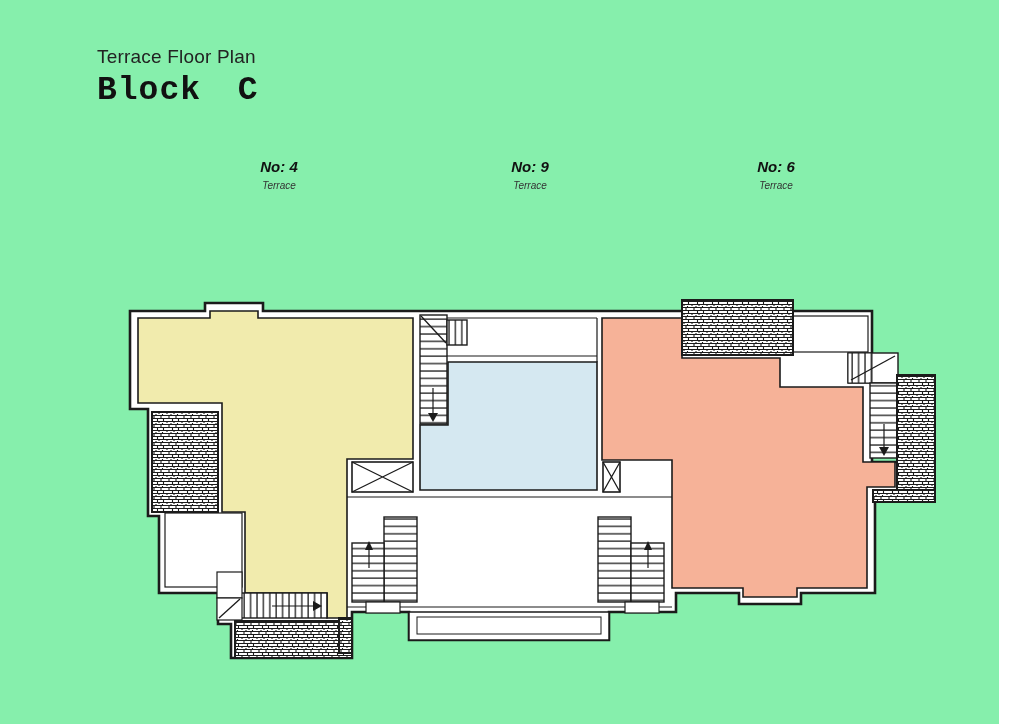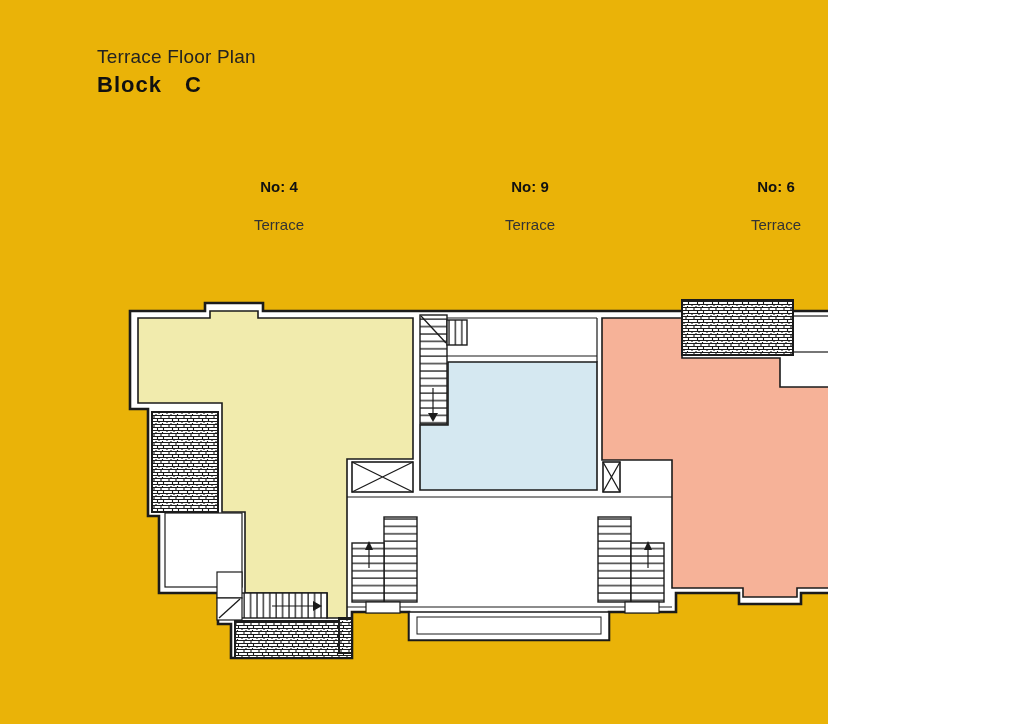--- a/index.html
+++ b/index.html
@@ -1,23 +1,23 @@
 <!DOCTYPE html>
 <html><head>
 <meta charset="utf-8">
 <style>
   html,body{margin:0;padding:0;background:#fff;}
-  .page{position:relative;width:828px;height:724px;background:#eab308;overflow:hidden;
+  .page{position:relative;width:999px;height:724px;background:#86efac;overflow:hidden;
         font-family:"Liberation Sans", sans-serif;color:#1a1a1a;}
   .header{position:absolute;left:97px;top:46px;}
   .header .subtitle{font-size:19px;color:#222;letter-spacing:.2px;}
-  .header .title{font-size:22px;font-weight:bold;color:#111;margin-top:4px;word-spacing:16px;letter-spacing:1px;}
-  .unit-label{position:absolute;top:178px;width:120px;text-align:center;}
+  .header .title{font-size:33px;font-weight:bold;color:#111;margin-top:4px;word-spacing:16px;letter-spacing:1px;font-family:Liberation Mono, monospace;}
+  .unit-label{position:absolute;top:158px;width:120px;text-align:center;font-style:italic;}
   .unit-label .num{font-size:15px;font-weight:bold;color:#111;}
-  .unit-label .typ{font-size:15px;color:#333;margin-top:21px;}
+  .unit-label .typ{font-size:10px;color:#333;margin-top:5px;}
   .ul4{left:219px;} .ul5{left:470px;} .ul6{left:716px;text-align:center;}
   svg{position:absolute;left:0;top:0;}
   .w-outer{fill:#fff;stroke:#1b1b1b;stroke-width:2.6;stroke-linejoin:miter;}
   .iline{fill:none;stroke:#1b1b1b;stroke-width:1.2;}
   .unit{stroke:#1b1b1b;stroke-width:1.6;stroke-linejoin:miter;}
   .thinrect{fill:#fff;stroke:#1b1b1b;stroke-width:1.2;}
   .stair{stroke:#1b1b1b;stroke-width:1.4;}
   .hatch{stroke:#1b1b1b;stroke-width:2;}
   .xbox{fill:#fff;stroke:#1b1b1b;stroke-width:1.6;}
   .xl{fill:none;stroke:#1b1b1b;stroke-width:1.3;}

